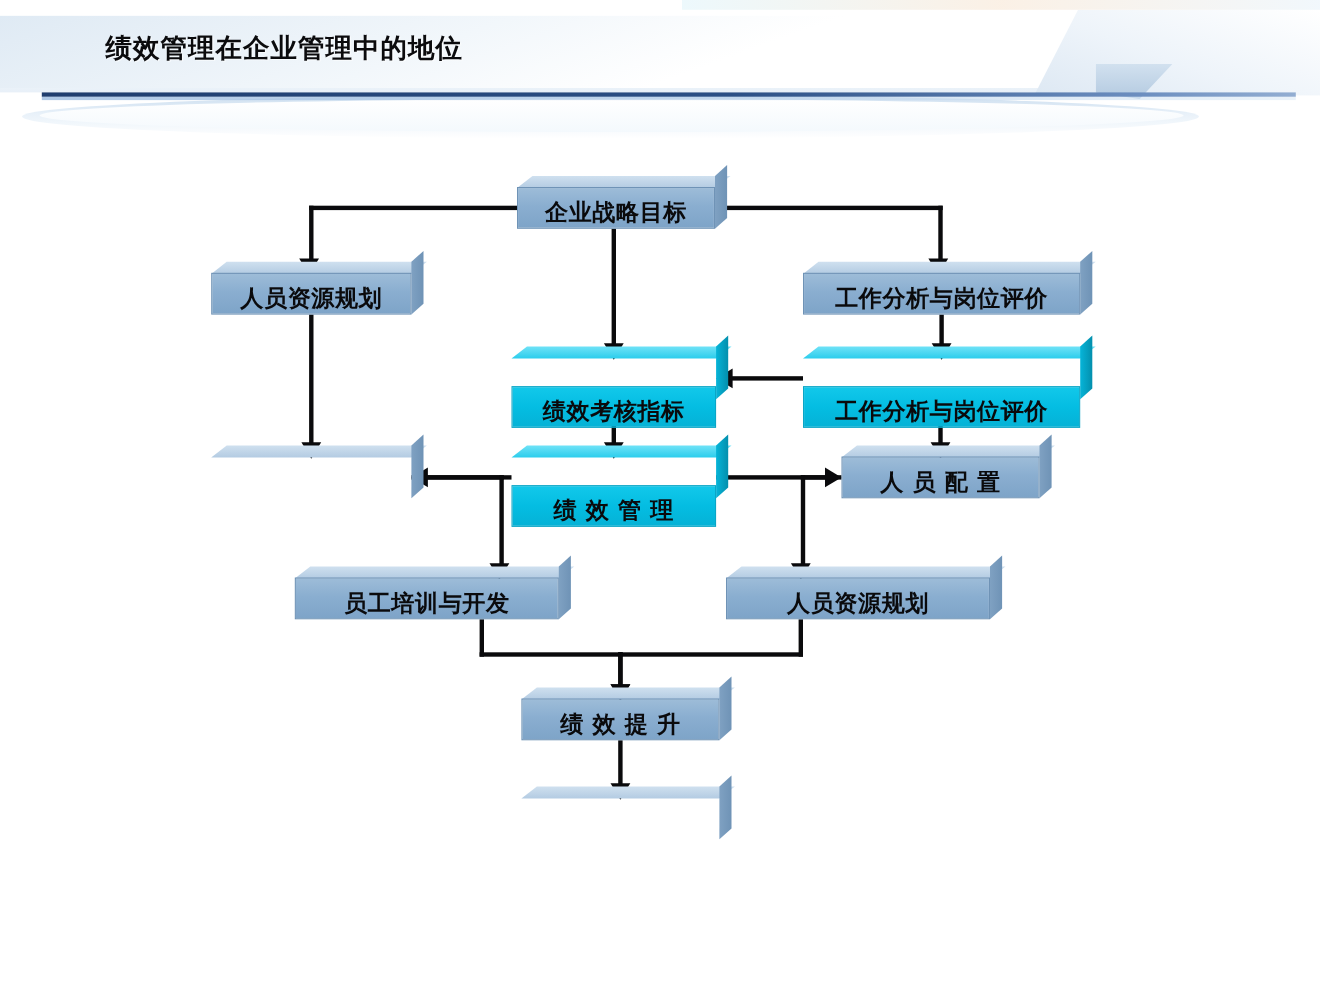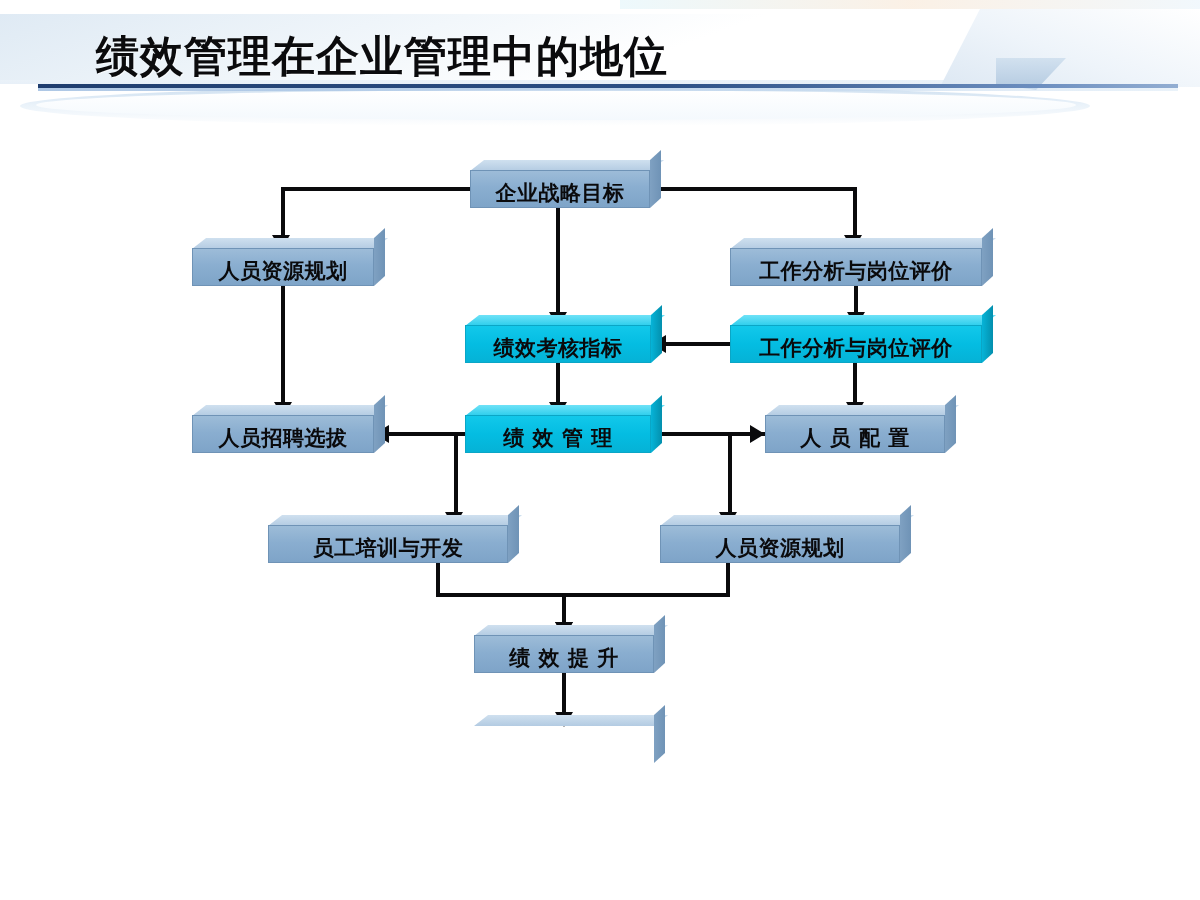--- a/index.html
+++ b/index.html
@@ -51,21 +51,21 @@
     background:linear-gradient(180deg,#ffffff 0%,#f4f9fd 100%);
   }
   .hdr-tail{
     position:absolute;left:996px;top:58px;width:70px;height:32px;
     background:linear-gradient(180deg,#cfdfee,#aec6de);
     clip-path:polygon(0 0, 70px 0, 40px 32px, 0 26px);
     opacity:.9;
   }
   .page-title{
     position:absolute;left:96px;top:28px;
-    font-size:43px;font-weight:700;color:#0b0b0d;letter-spacing:1px;
+    font-size:24px;font-weight:700;color:#0b0b0d;letter-spacing:1px;
     white-space:nowrap;z-index:6;
     text-shadow:1px 1px 0 rgba(255,255,255,.6);
   }
 
   
   .diagram{position:absolute;left:0;top:120px;width:1200px;height:690px;}
 
   .node{position:absolute;}
   .node .face{
     position:absolute;left:0;top:10px;width:100%;height:calc(100% - 20px);
@@ -87,20 +87,21 @@
   .node .label{
     position:relative;z-index:3;
     font-size:21px;font-weight:700;color:#0a0a0c;
     white-space:nowrap;letter-spacing:.5px;
     font-family:"DejaVu Sans","Liberation Sans",sans-serif;
   }
   
   .node.hl .face{
     background:linear-gradient(180deg,#12c8ea 0%,#04bde2 50%,#05b2d6 100%);
     border:1px solid #0aa6c6;
+    margin-top:26px;
   }
   .node.hl .top{background:linear-gradient(180deg,#6fe2f7,#2bcdec);}
   .node.hl .side{background:linear-gradient(90deg,#06b4d8,#038fad);}
 
   
   .ln{position:absolute;background:#0a0a0c;}
   .ln.h{height:4px;}
   .ln.v{width:4px;}
   .arw{position:absolute;width:0;height:0;}
   .arw.down{border-left:9px solid transparent;border-right:9px solid transparent;border-top:15px solid #0a0a0c;}
@@ -227,23 +228,20 @@
         <div class="node hl" style="left: 730px; top: 195px; width: 252px; height: 58px;">
           <div class="top"></div>
           <div class="side"></div>
           <div class="face">
             <span class="label">工作分析与岗位评价</span>
           </div>
         </div>
         <div class="node" style="left: 192px; top: 285px; width: 182px; height: 58px;">
           <div class="top"></div>
           <div class="side"></div>
-          <div class="face">
-            <span class="label">人员招聘选拔</span>
-          </div>
         </div>
         <div class="node hl" style="left: 465px; top: 285px; width: 186px; height: 58px;">
           <div class="top"></div>
           <div class="side"></div>
           <div class="face">
             <span class="label">绩 效 管 理</span>
           </div>
         </div>
         <div class="node" style="left: 765px; top: 285px; width: 180px; height: 58px;">
           <div class="top"></div>

